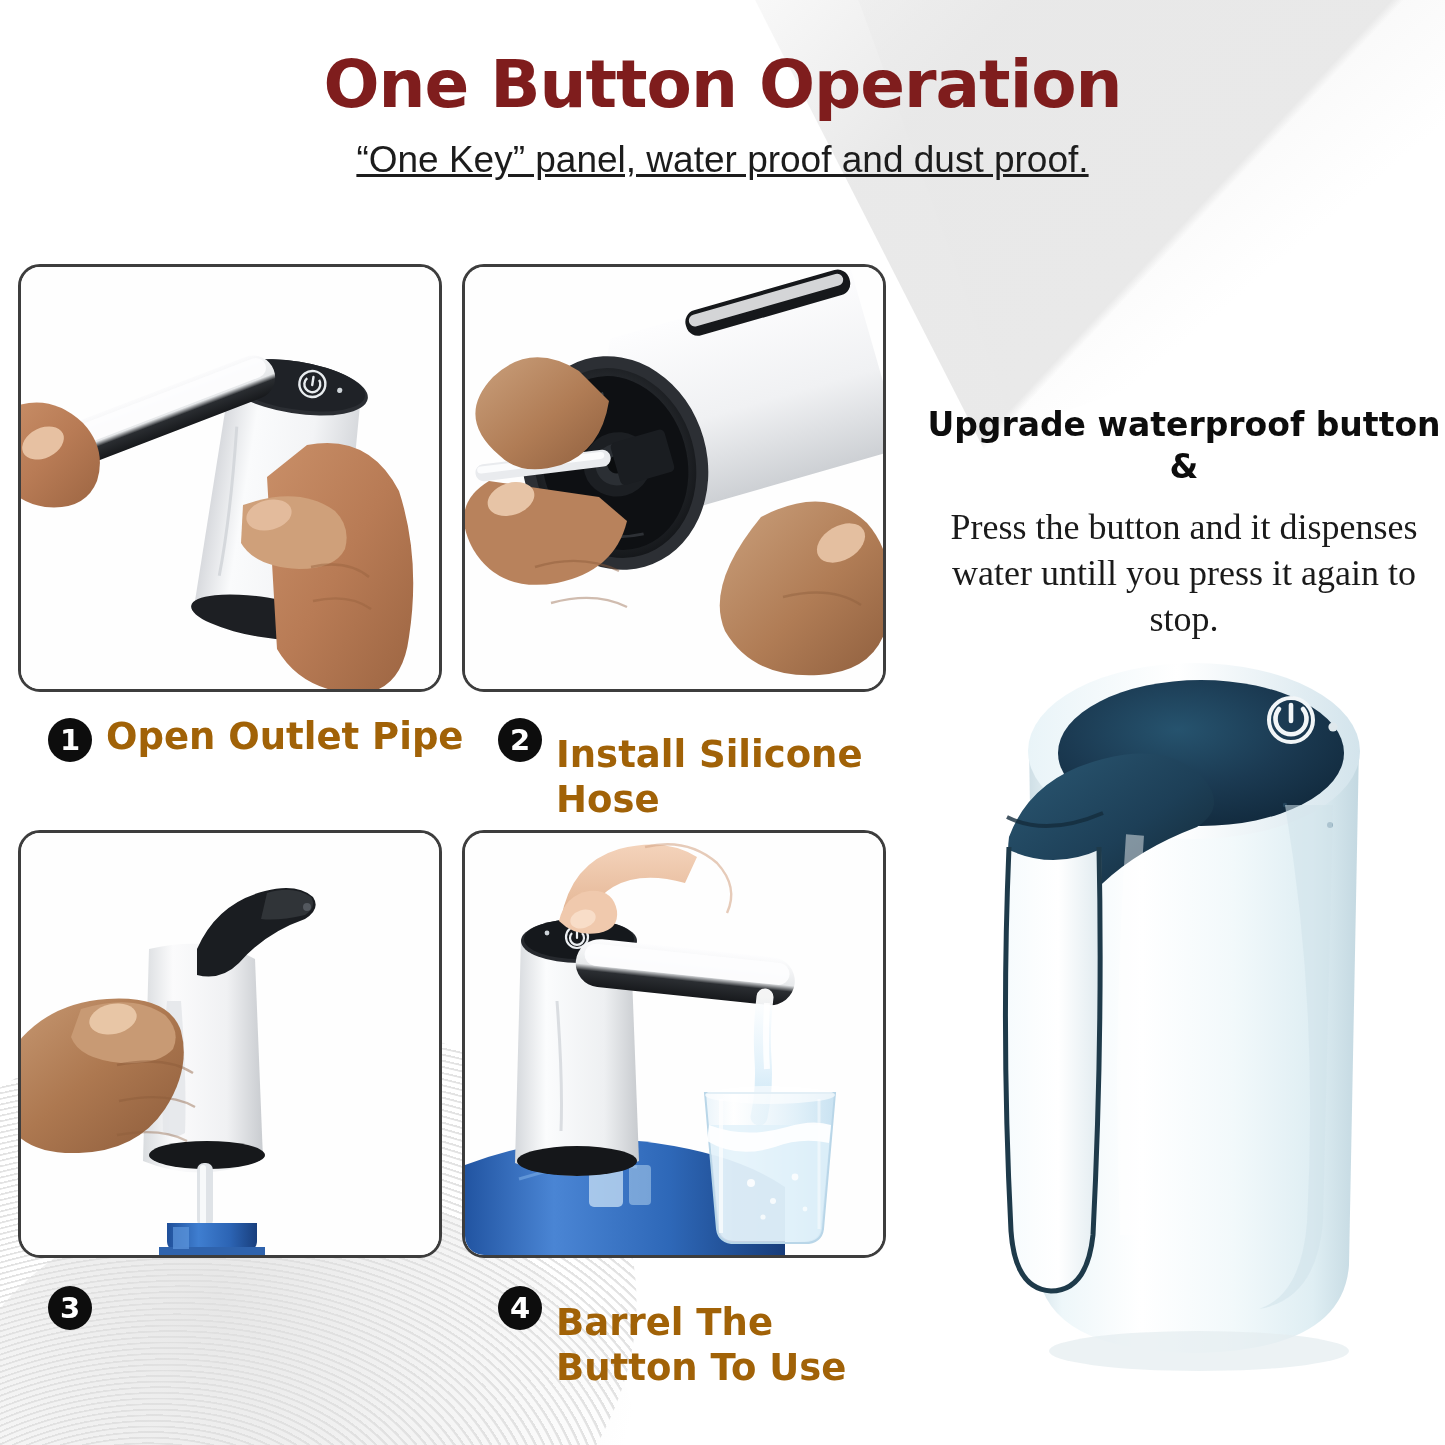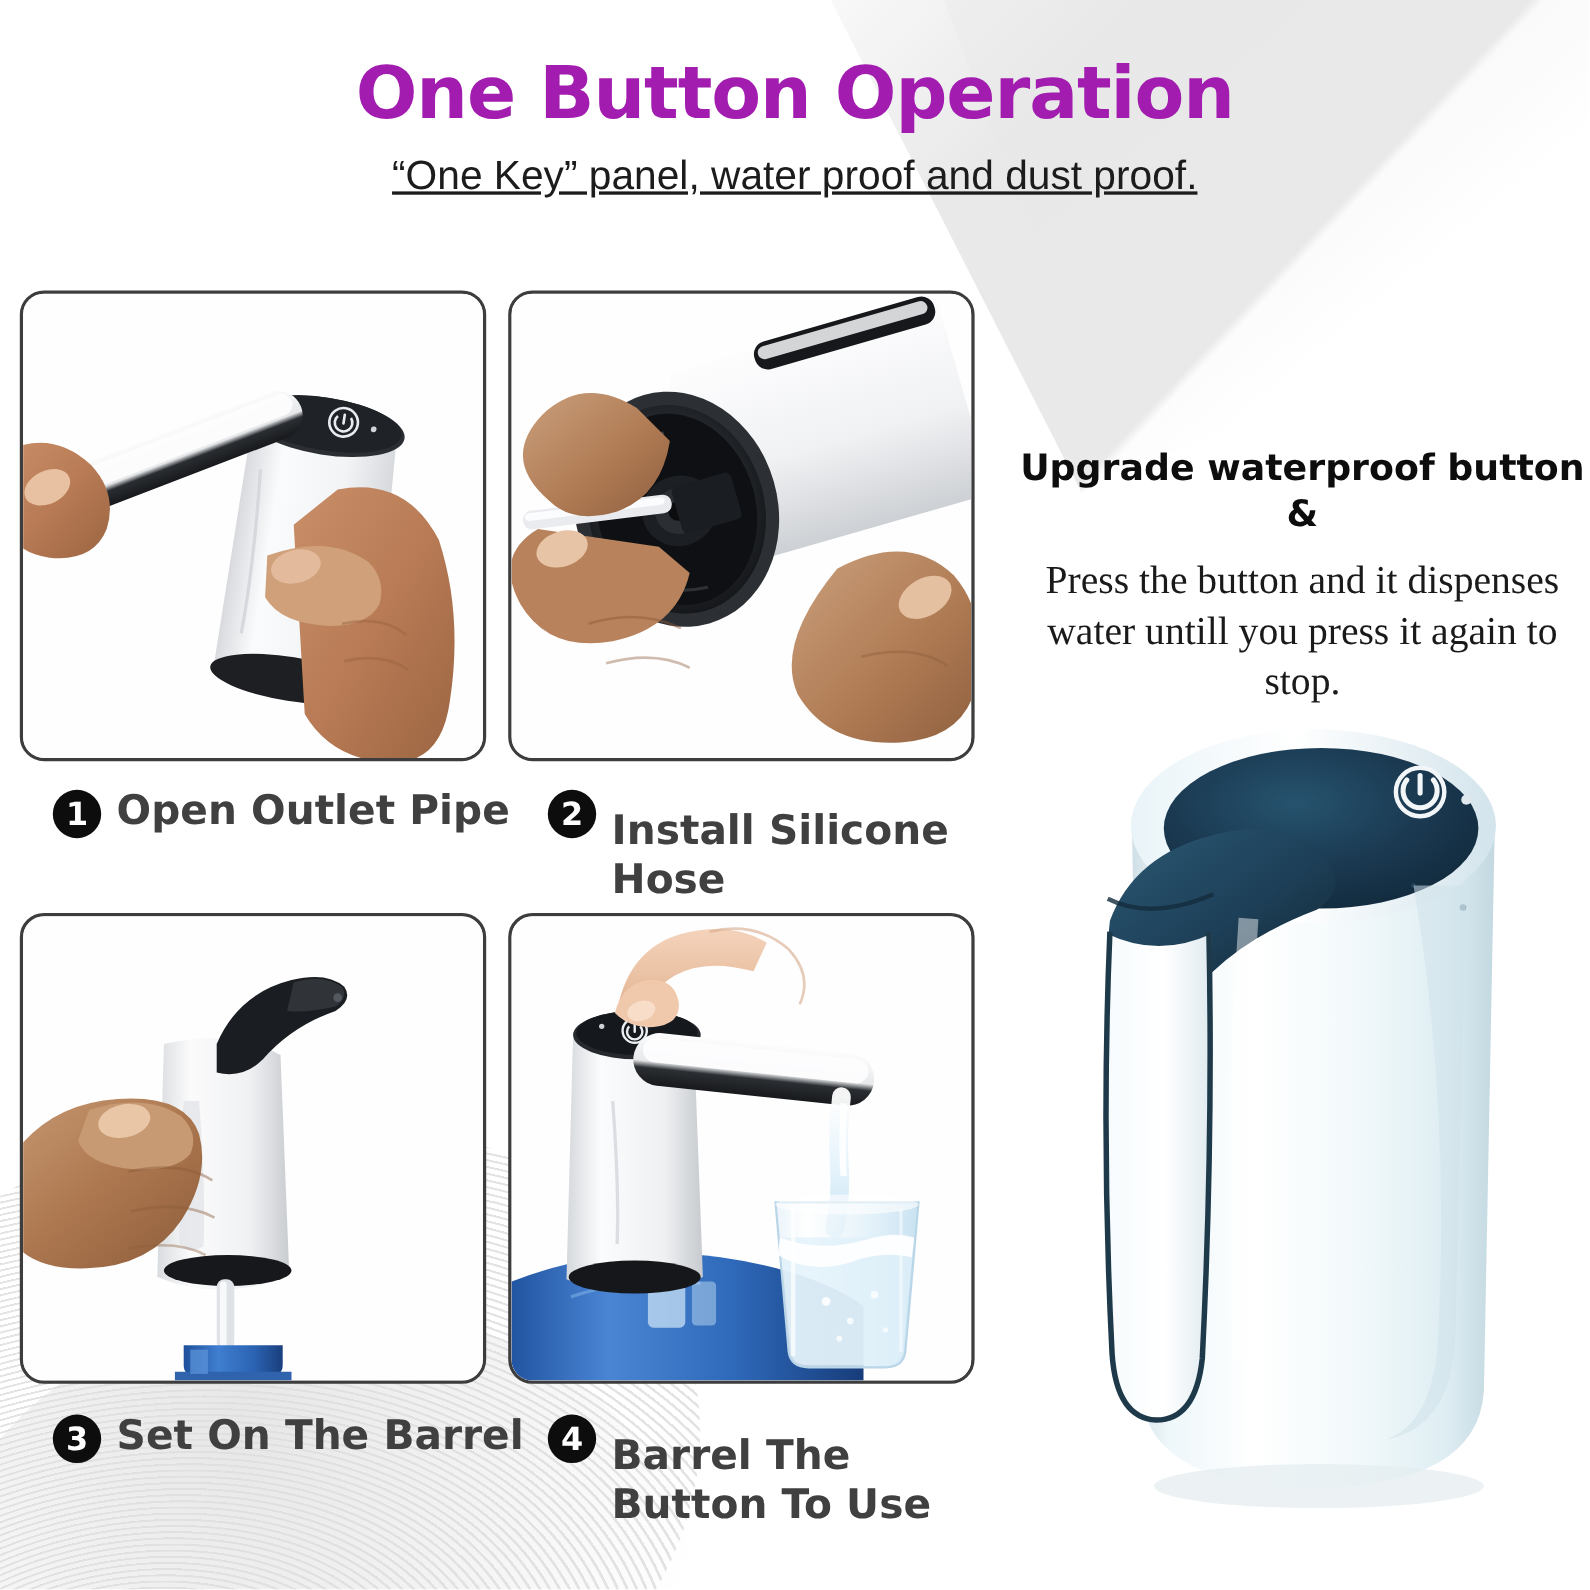--- a/index.html
+++ b/index.html
@@ -83,21 +83,21 @@
     width: 1445px;
     text-align: center;
     z-index: 5;
   }
   .title {
     margin: 0;
     padding-top: 46px;
     font-size: 66px;
     font-weight: bold;
     letter-spacing: -1px;
-    color: #a21caf;
+    color: #7f1d1d;
     font-family: "DejaVu Sans", sans-serif;
   }
   .subtitle {
     margin: 0;
     padding-top: 16px;
     font-size: 37px;
     font-weight: 400;
     color: #1c1c1c;
     font-family: "Liberation Sans", sans-serif;
     text-decoration: underline;
@@ -136,21 +136,21 @@
     font-weight: bold;
     display: flex;
     align-items: center;
     justify-content: center;
     font-family: "DejaVu Sans", sans-serif;
     margin-top: 4px;
   }
   .caption-text {
     font-size: 37px;
     font-weight: bold;
-    color: #404040;
+    color: #a16207;
     line-height: 1.22;
     font-family: "DejaVu Sans", sans-serif;
   }
   .caption-wrap .caption-text { max-width: 330px; margin-top: 18px; }
 
   
   .right-copy {
     position: absolute;
     left: 919px;
     top: 404px;
@@ -360,21 +360,20 @@
         <path d="M60 176 q52 -16 84 6 q16 16 8 34 q-14 16 -52 14 q-42 -4 -50 -26 z" fill="#c89a74"></path>
         <ellipse cx="92" cy="186" rx="24" ry="15" fill="#e8c6a6" transform="rotate(-12 92 186)"></ellipse>
         <path d="M96 232 q48 -10 76 8" stroke="#8b5b3a" stroke-width="2.4" fill="none" opacity="0.45"></path>
         <path d="M98 268 q48 -10 76 6" stroke="#8b5b3a" stroke-width="2.4" fill="none" opacity="0.42"></path>
         <path d="M96 302 q44 -8 70 6" stroke="#8b5b3a" stroke-width="2.4" fill="none" opacity="0.38"></path>
       </svg>
     </div>
   </div>
   <div class="caption" style="left:48px; top:1282px;">
     <div class="badge">3</div>
-    <div class="caption-text">Set On The Barrel</div>
   </div>
 
   <div class="panel" style="left:462px; top:830px; width:418px; height:422px;">
     <div class="panel-scene">
       <svg viewBox="0 0 418 422" width="418" height="422">
         <defs>
           <linearGradient id="p4body" x1="0" y1="0" x2="1" y2="0">
             <stop offset="0%" stop-color="#d5d8dc"></stop>
             <stop offset="25%" stop-color="#fbfcfd"></stop>
             <stop offset="72%" stop-color="#eef0f2"></stop>

